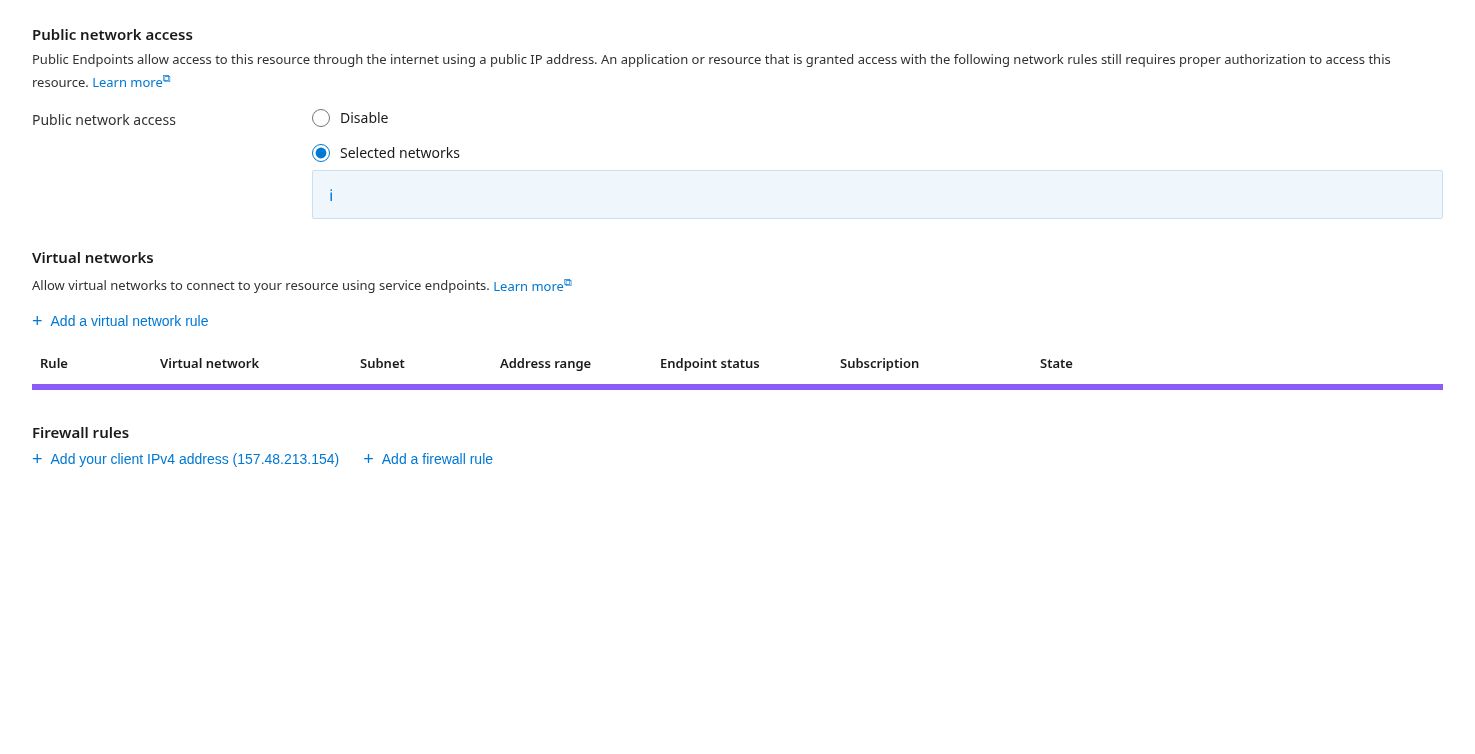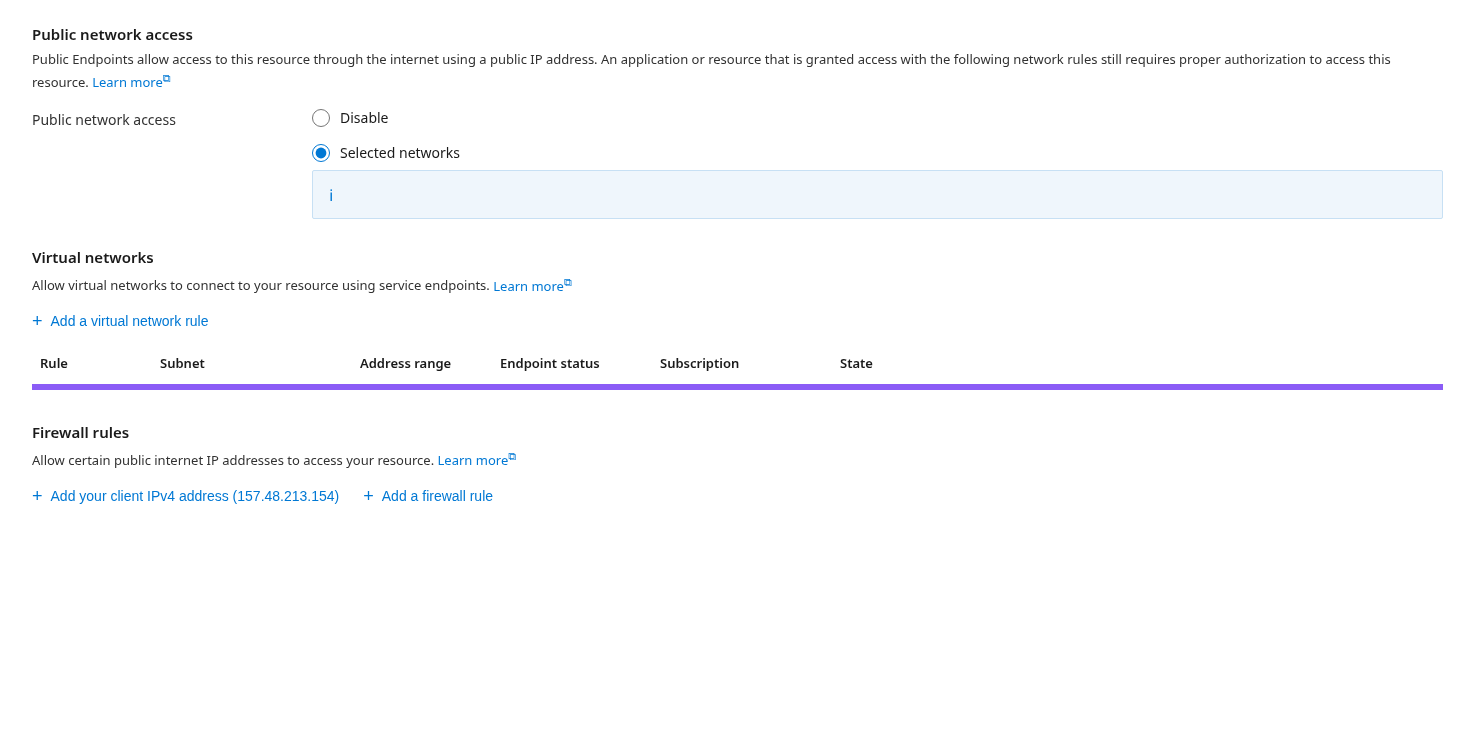--- a/index.html
+++ b/index.html
@@ -176,36 +176,31 @@
     </a>
   </p>
 
   <button class="add-rule-btn">
     <span class="plus-icon">+</span>
     <span>Add a virtual network rule</span>
   </button>
 
   <div class="table-header">
     <div class="table-header-cell">Rule</div>
+    <div class="table-header-cell">Virtual network</div>
     <div class="table-header-cell">Subnet</div>
     <div class="table-header-cell">Address range</div>
     <div class="table-header-cell">Endpoint status</div>
     <div class="table-header-cell">Subscription</div>
     <div class="table-header-cell">State</div>
   </div>
 </div>
 
 <div class="firewall-section">
   <h2 class="section-title">Firewall rules</h2>
-  <p class="section-desc">
-    <span>Allow certain public internet IP addresses to access your resource.</span>
-    <a class="link" href="#">
-      <span>Learn more</span><span class="external-icon">⧉</span>
-    </a>
-  </p>
 
   <div class="add-buttons-row">
     <button class="add-rule-btn" style="margin-bottom:0; margin-top:0;">
       <span class="plus-icon">+</span>
       <span>Add your client IPv4 address (157.48.213.154)</span>
     </button>
     <button class="add-rule-btn" style="margin-bottom:0; margin-top:0;">
       <span class="plus-icon">+</span>
       <span>Add a firewall rule</span>
     </button>

